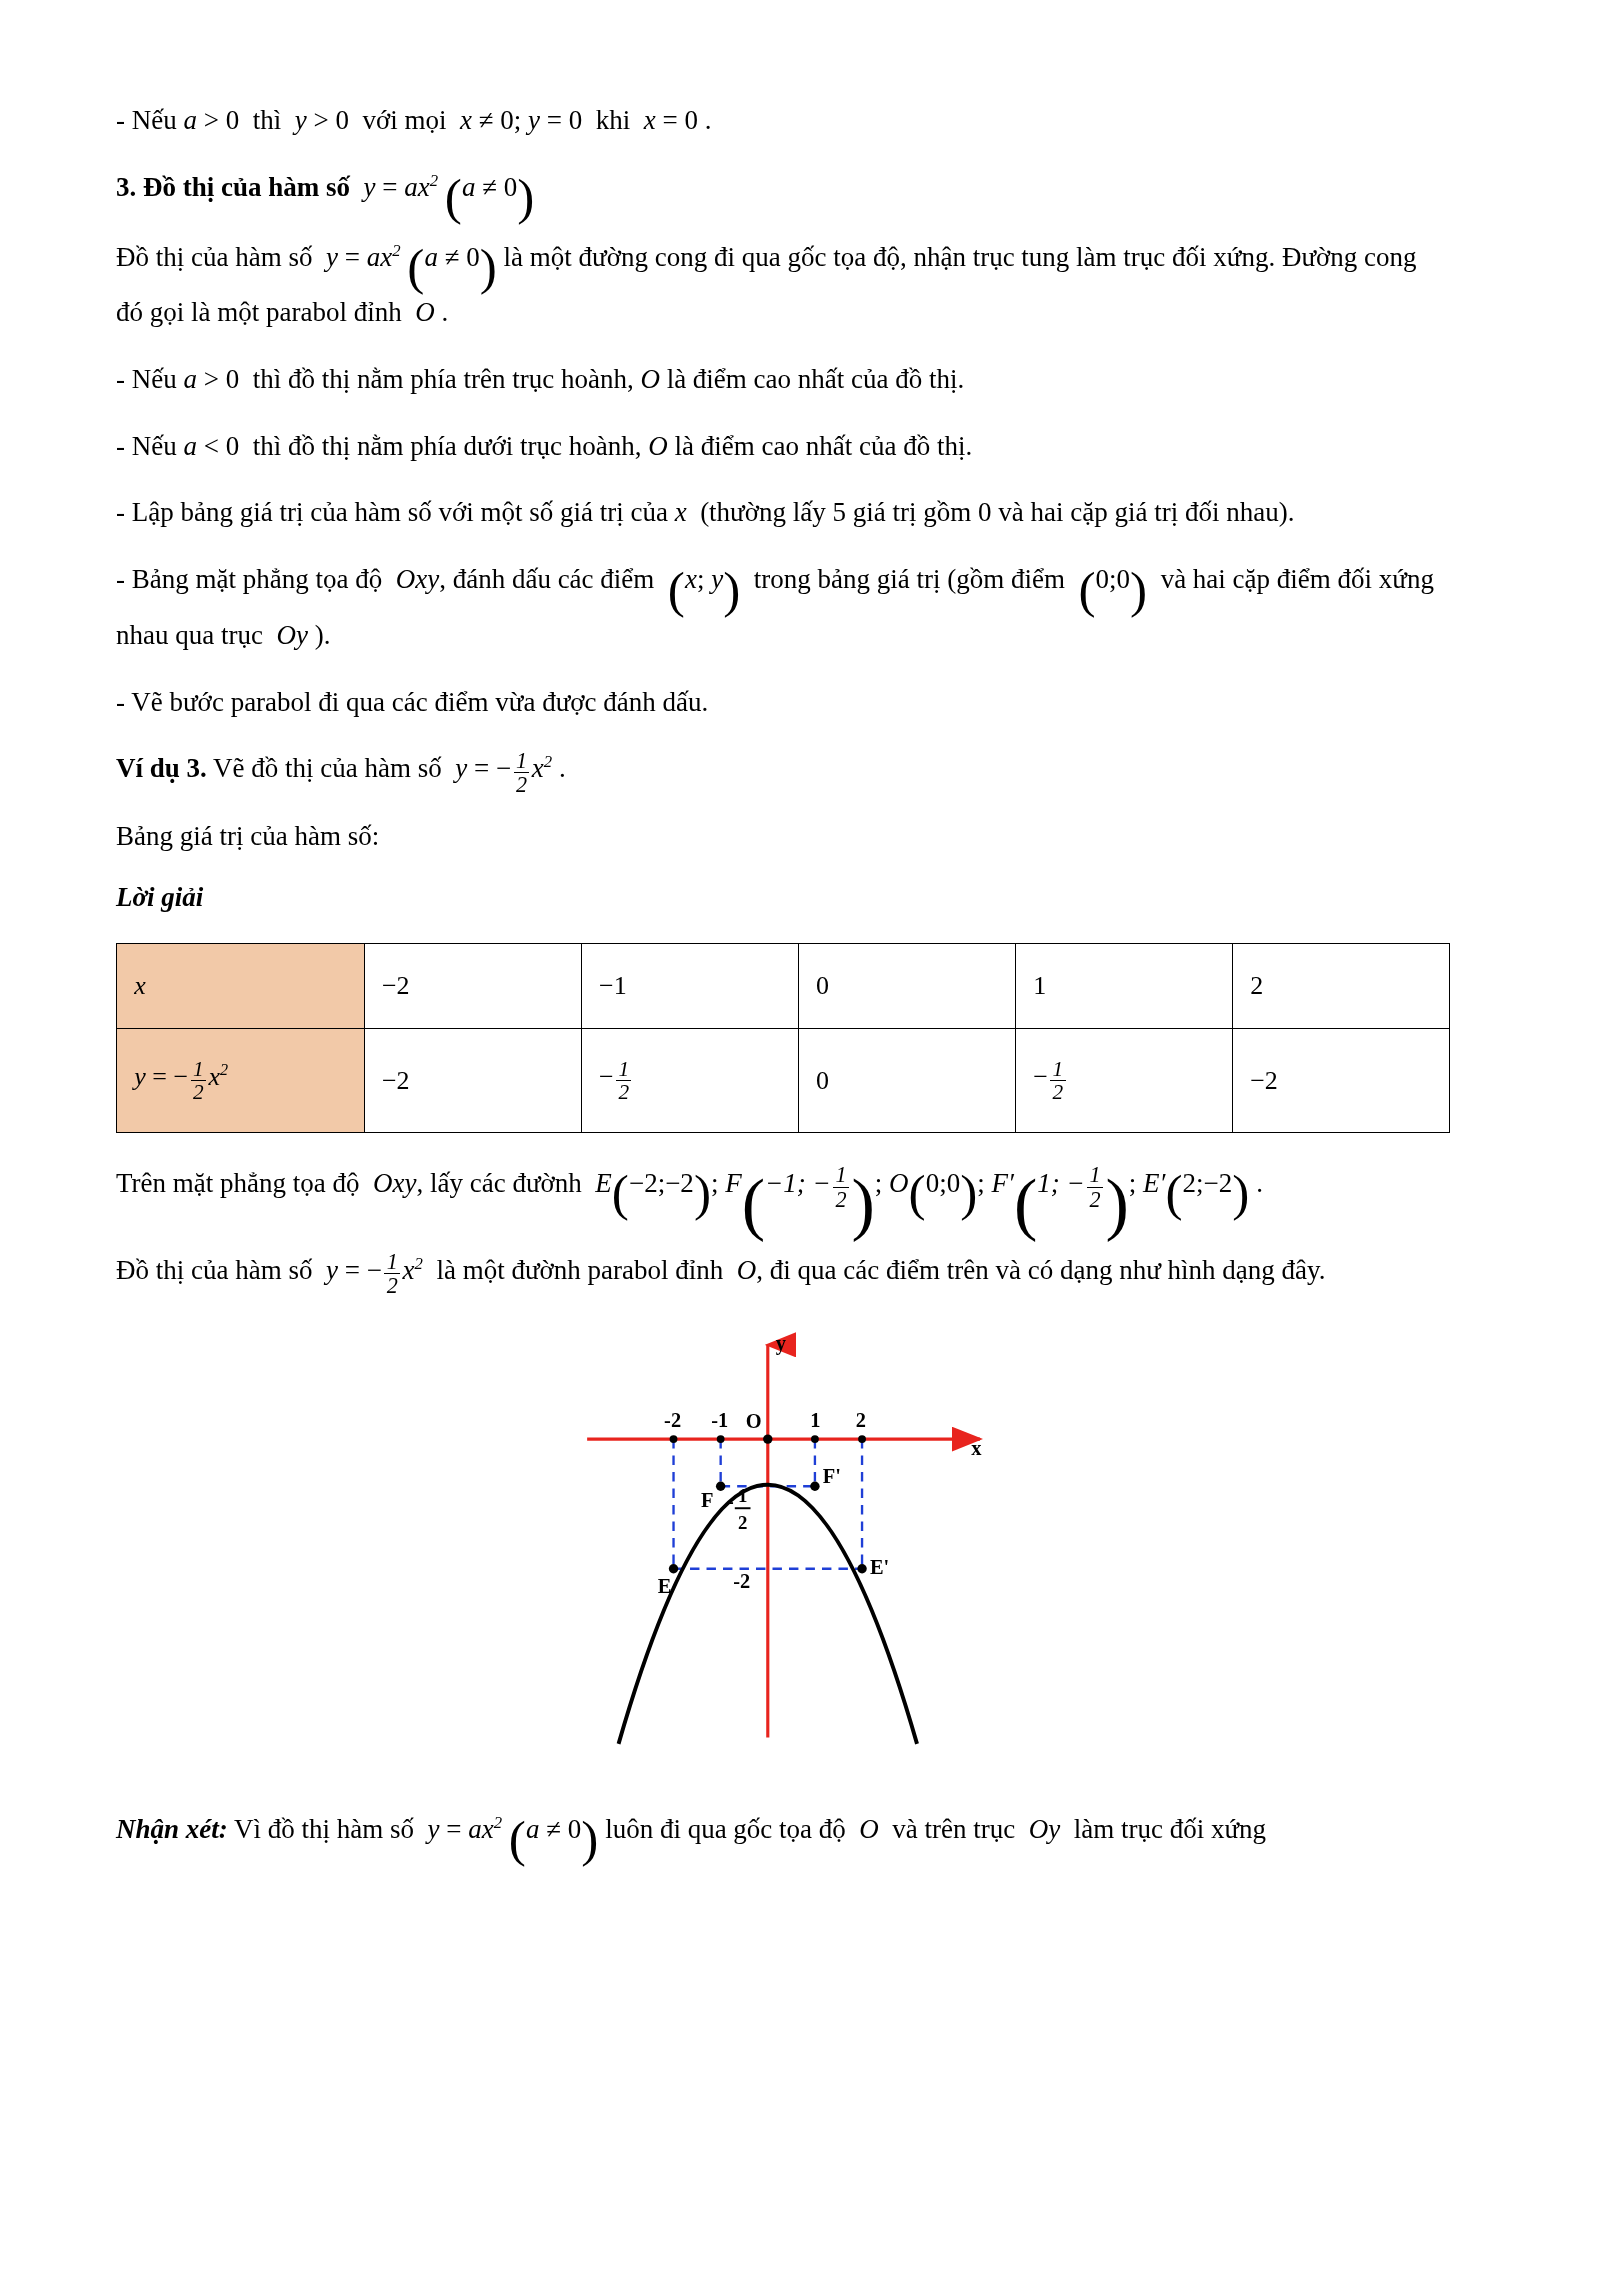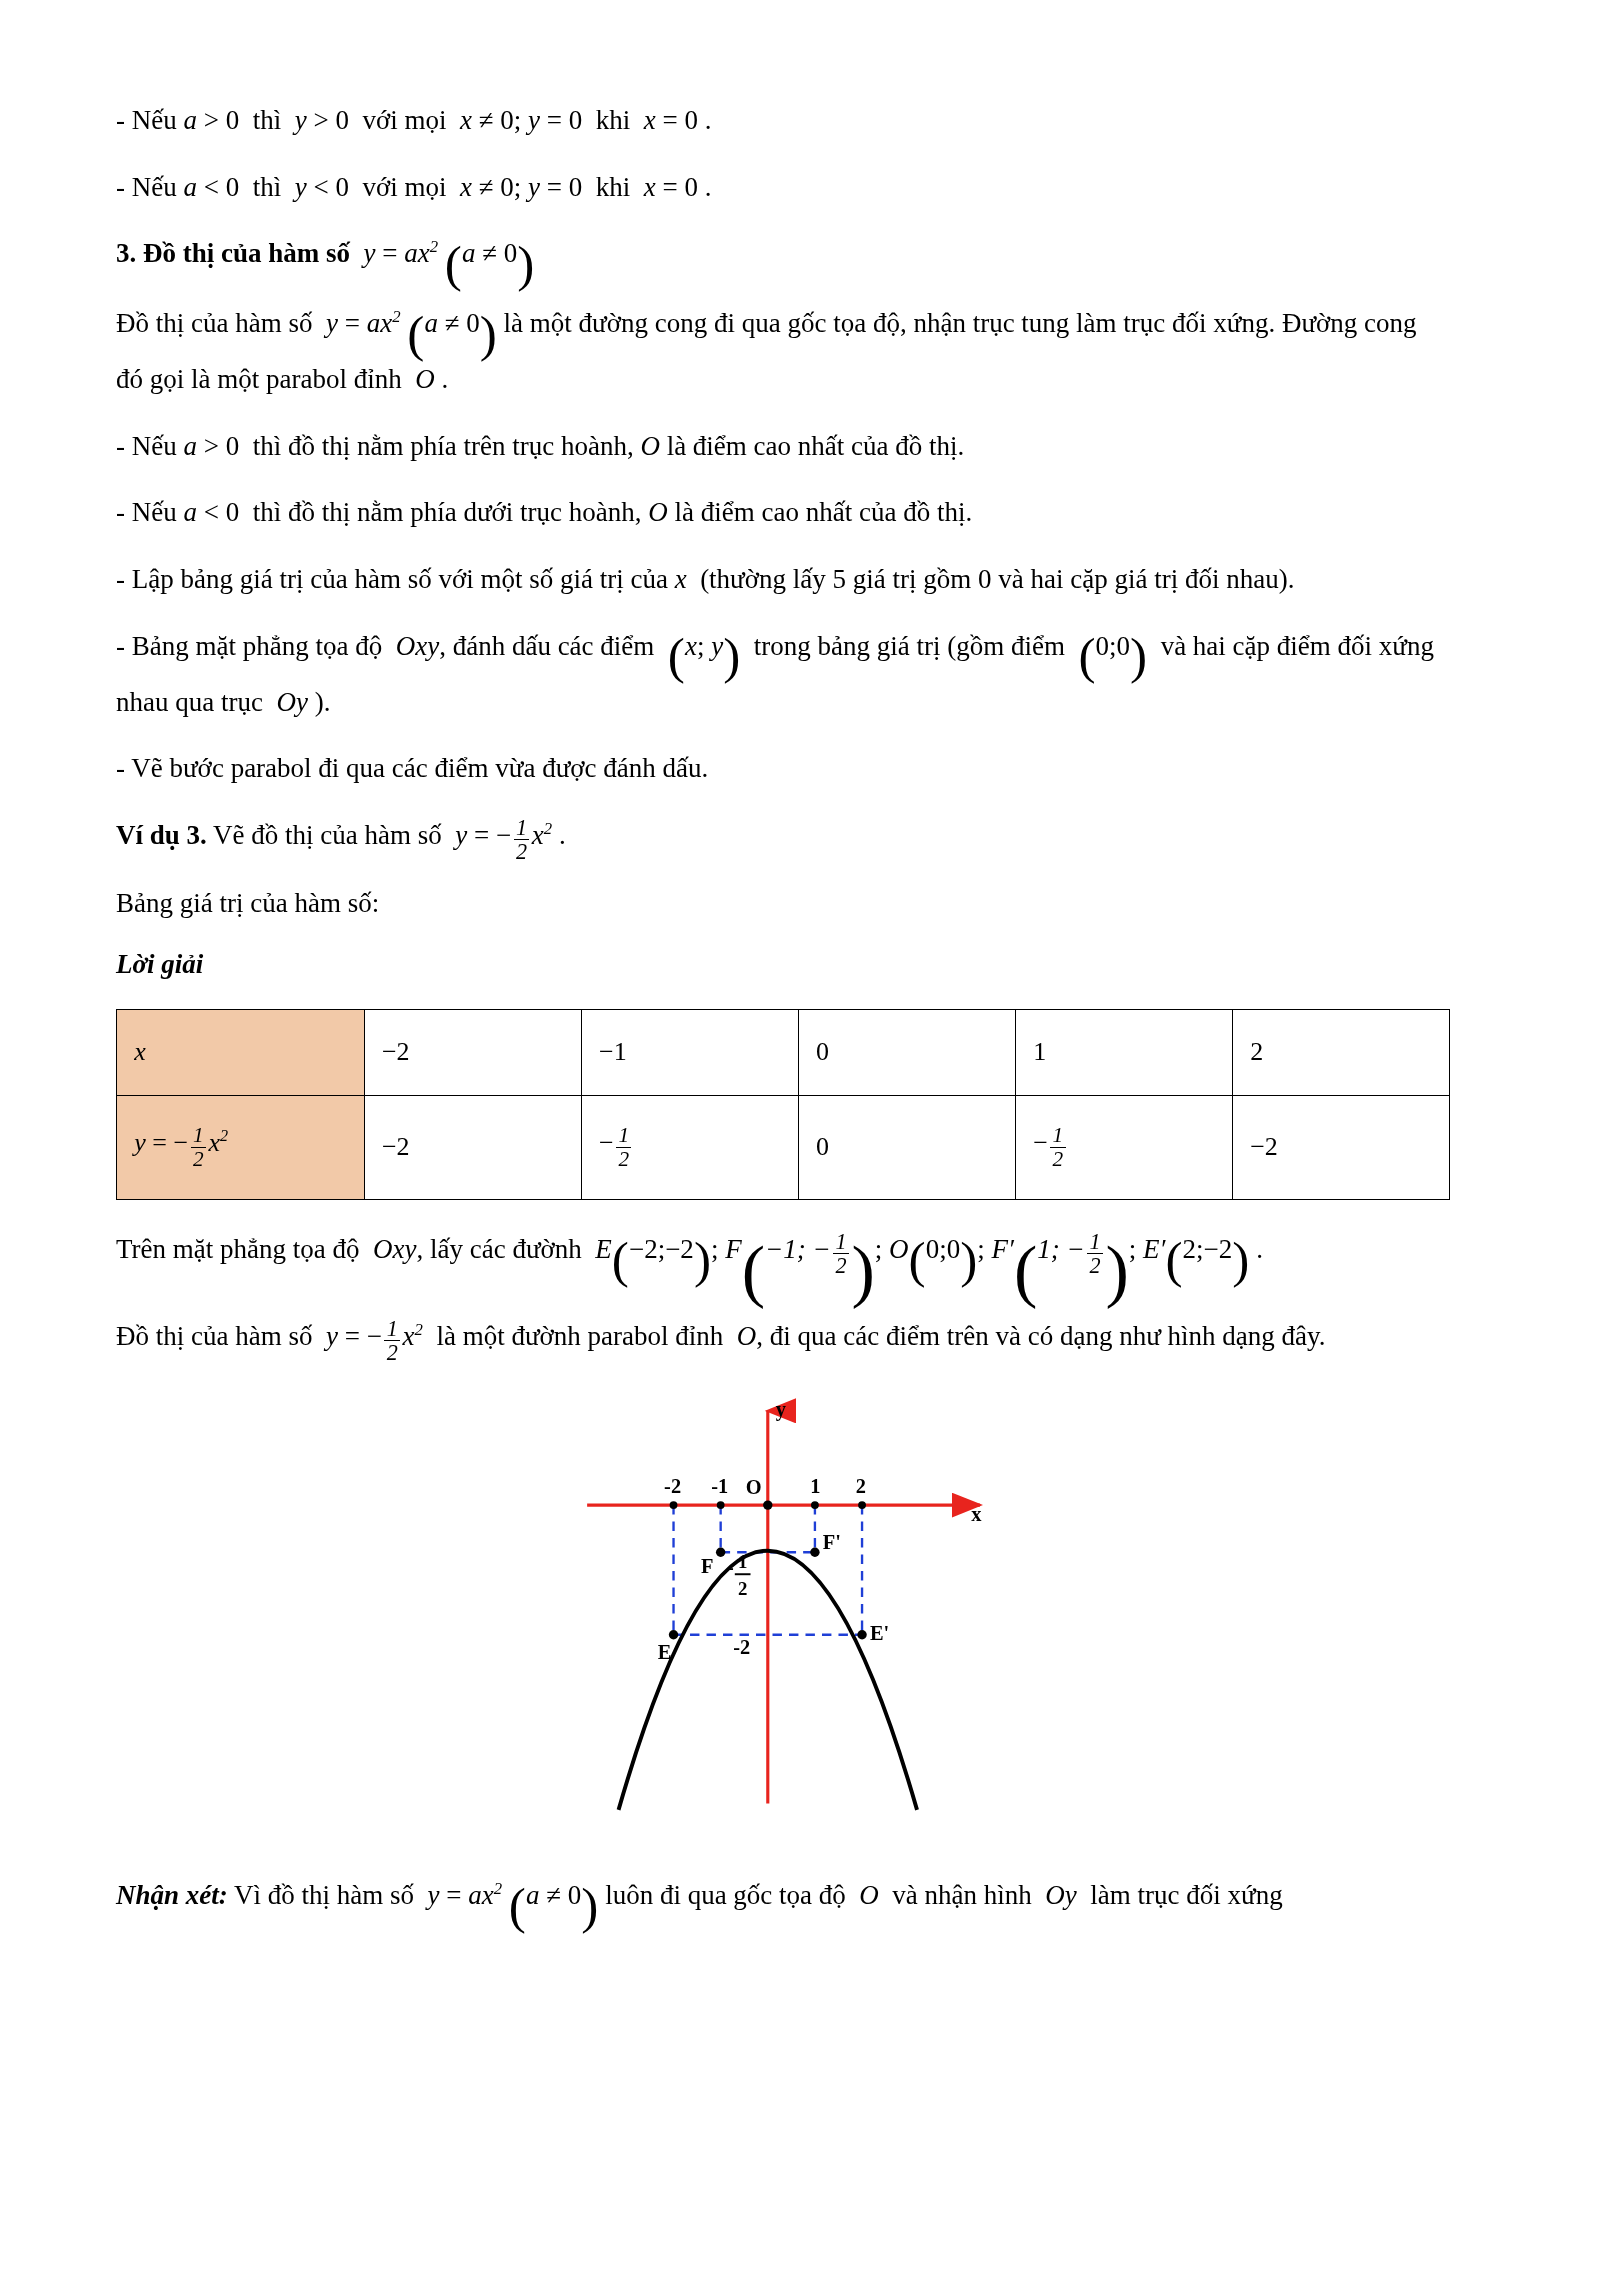--- a/index.html
+++ b/index.html
@@ -98,23 +98,20 @@
 </style>
 </head>
 <body>
 
 <div class="page">
 
   <p class="line">
     - Nếu <span class="math">a</span> &gt; 0 &nbsp;thì &nbsp;<span class="math">y</span> &gt; 0 &nbsp;với mọi &nbsp;<span class="math">x</span> ≠ 0; <span class="math">y</span> = 0 &nbsp;khi &nbsp;<span class="math">x</span> = 0 .
   </p>
 
-  <p class="line">
-    - Nếu <span class="math">a</span> &lt; 0 &nbsp;thì &nbsp;<span class="math">y</span> &lt; 0 &nbsp;với mọi &nbsp;<span class="math">x</span> ≠ 0; <span class="math">y</span> = 0 &nbsp;khi &nbsp;<span class="math">x</span> = 0 .
-  </p>
 
   <p class="line">
     <span class="bold">3.</span>
     <span class="bold">Đồ thị của hàm số</span>
     &nbsp;<span class="math">y</span> = <span class="math">ax</span><sup class="exp">2</sup>
     <span class="bigparen">(</span><span class="math">a</span> ≠ 0<span class="bigparen">)</span>
   </p>
 
   <p class="line">
     <span>Đồ thị của hàm số</span>
@@ -266,19 +263,19 @@
     </svg>
   </div>
 
   <p class="note">
     <span class="bolditalic">Nhận xét:</span>
     <span>Vì đồ thị hàm số</span>
     &nbsp;<span class="math">y</span> = <span class="math">ax</span><sup class="exp">2</sup>
     <span class="bigparen">(</span><span class="math">a</span> ≠ 0<span class="bigparen">)</span>
     <span>luôn đi qua gốc tọa độ</span>
     &nbsp;<span class="math">O</span>&nbsp;
-    <span>và nhận hình</span>
+    <span>và trên trục</span>
     &nbsp;<span class="math">Oy</span>&nbsp;
     <span>làm trục đối xứng</span>
   </p>
 
 </div>
 
 
 </body></html>

